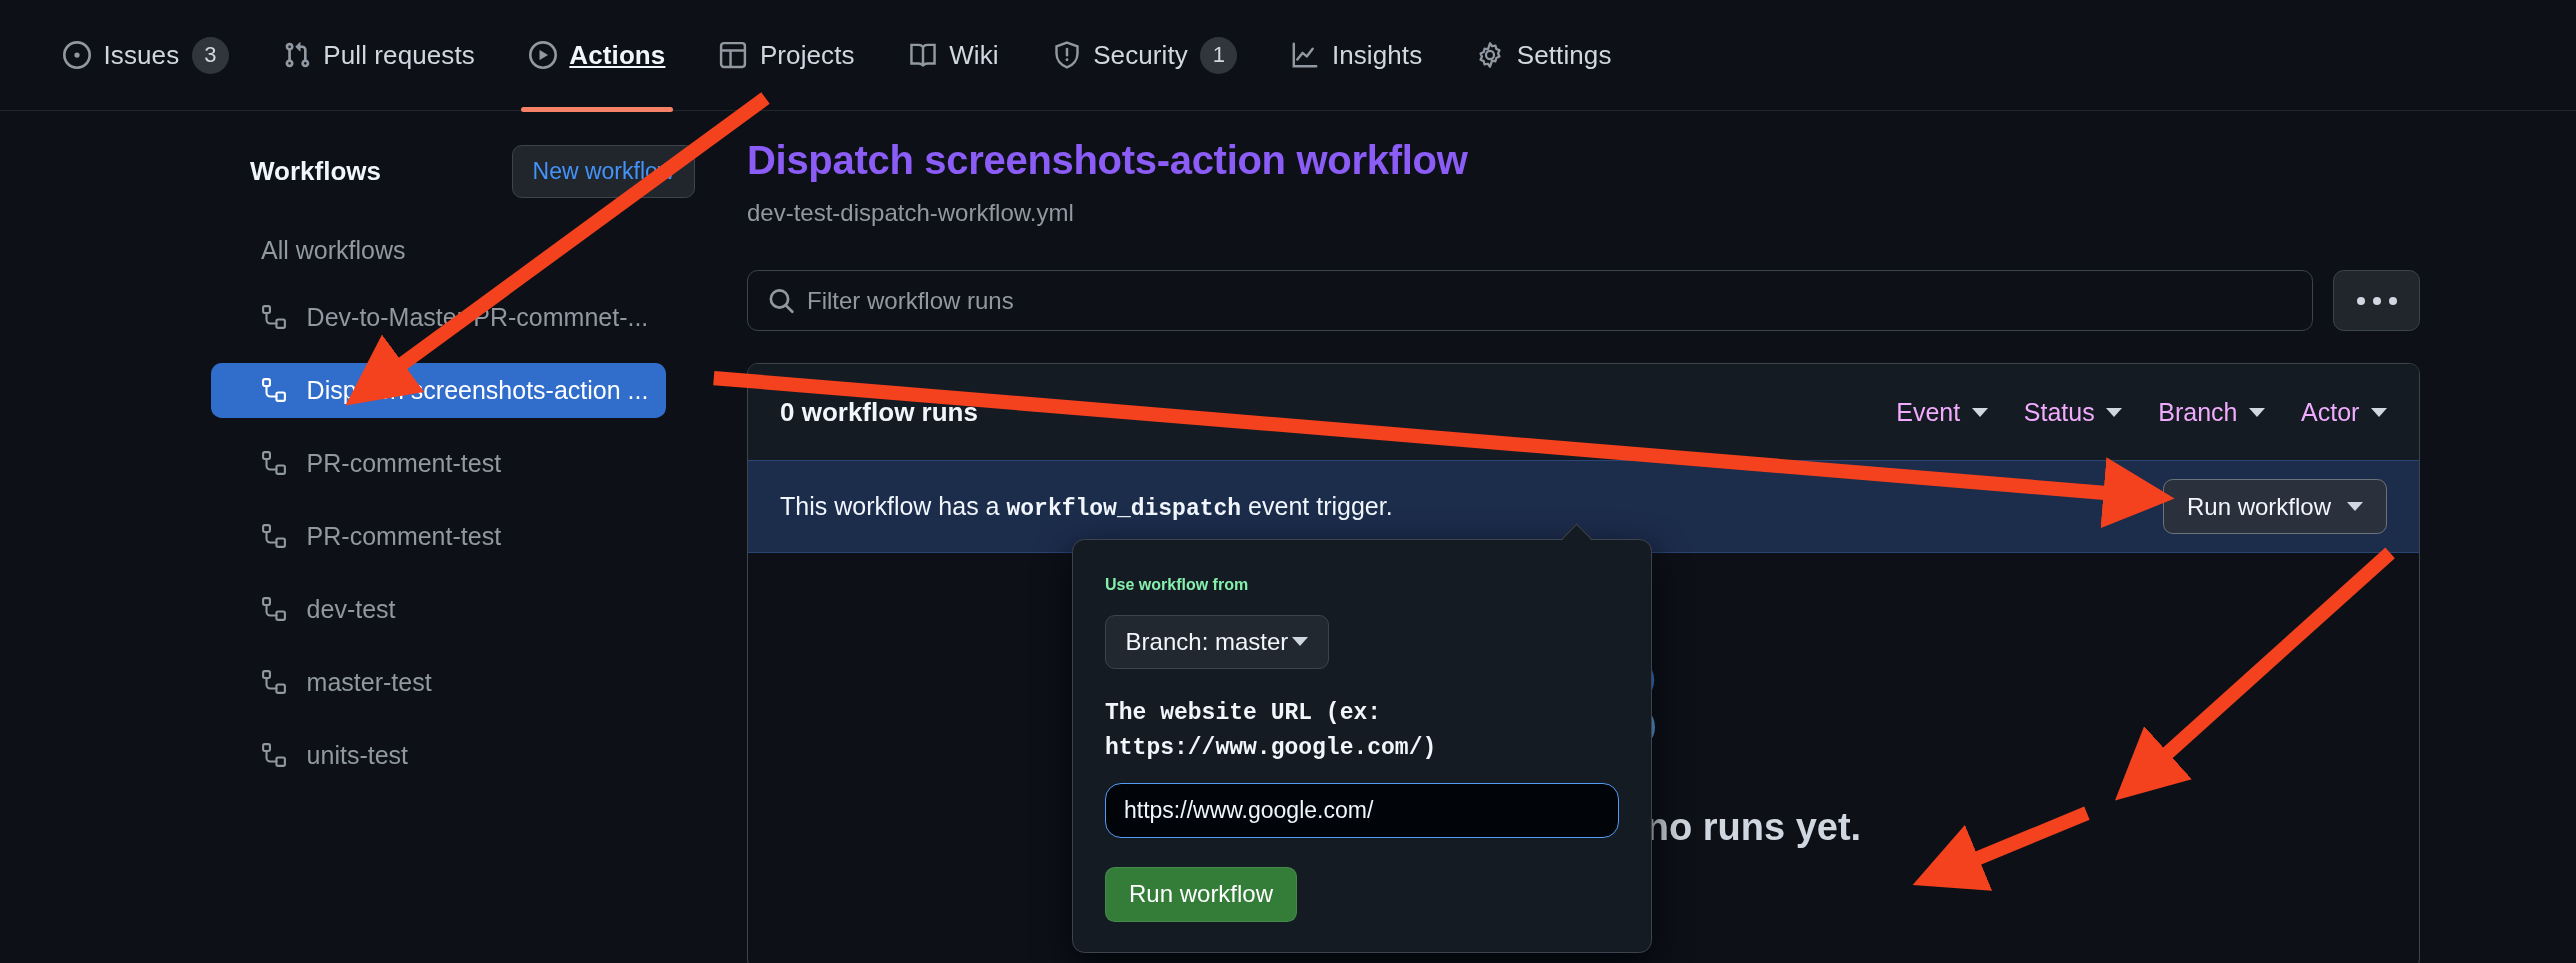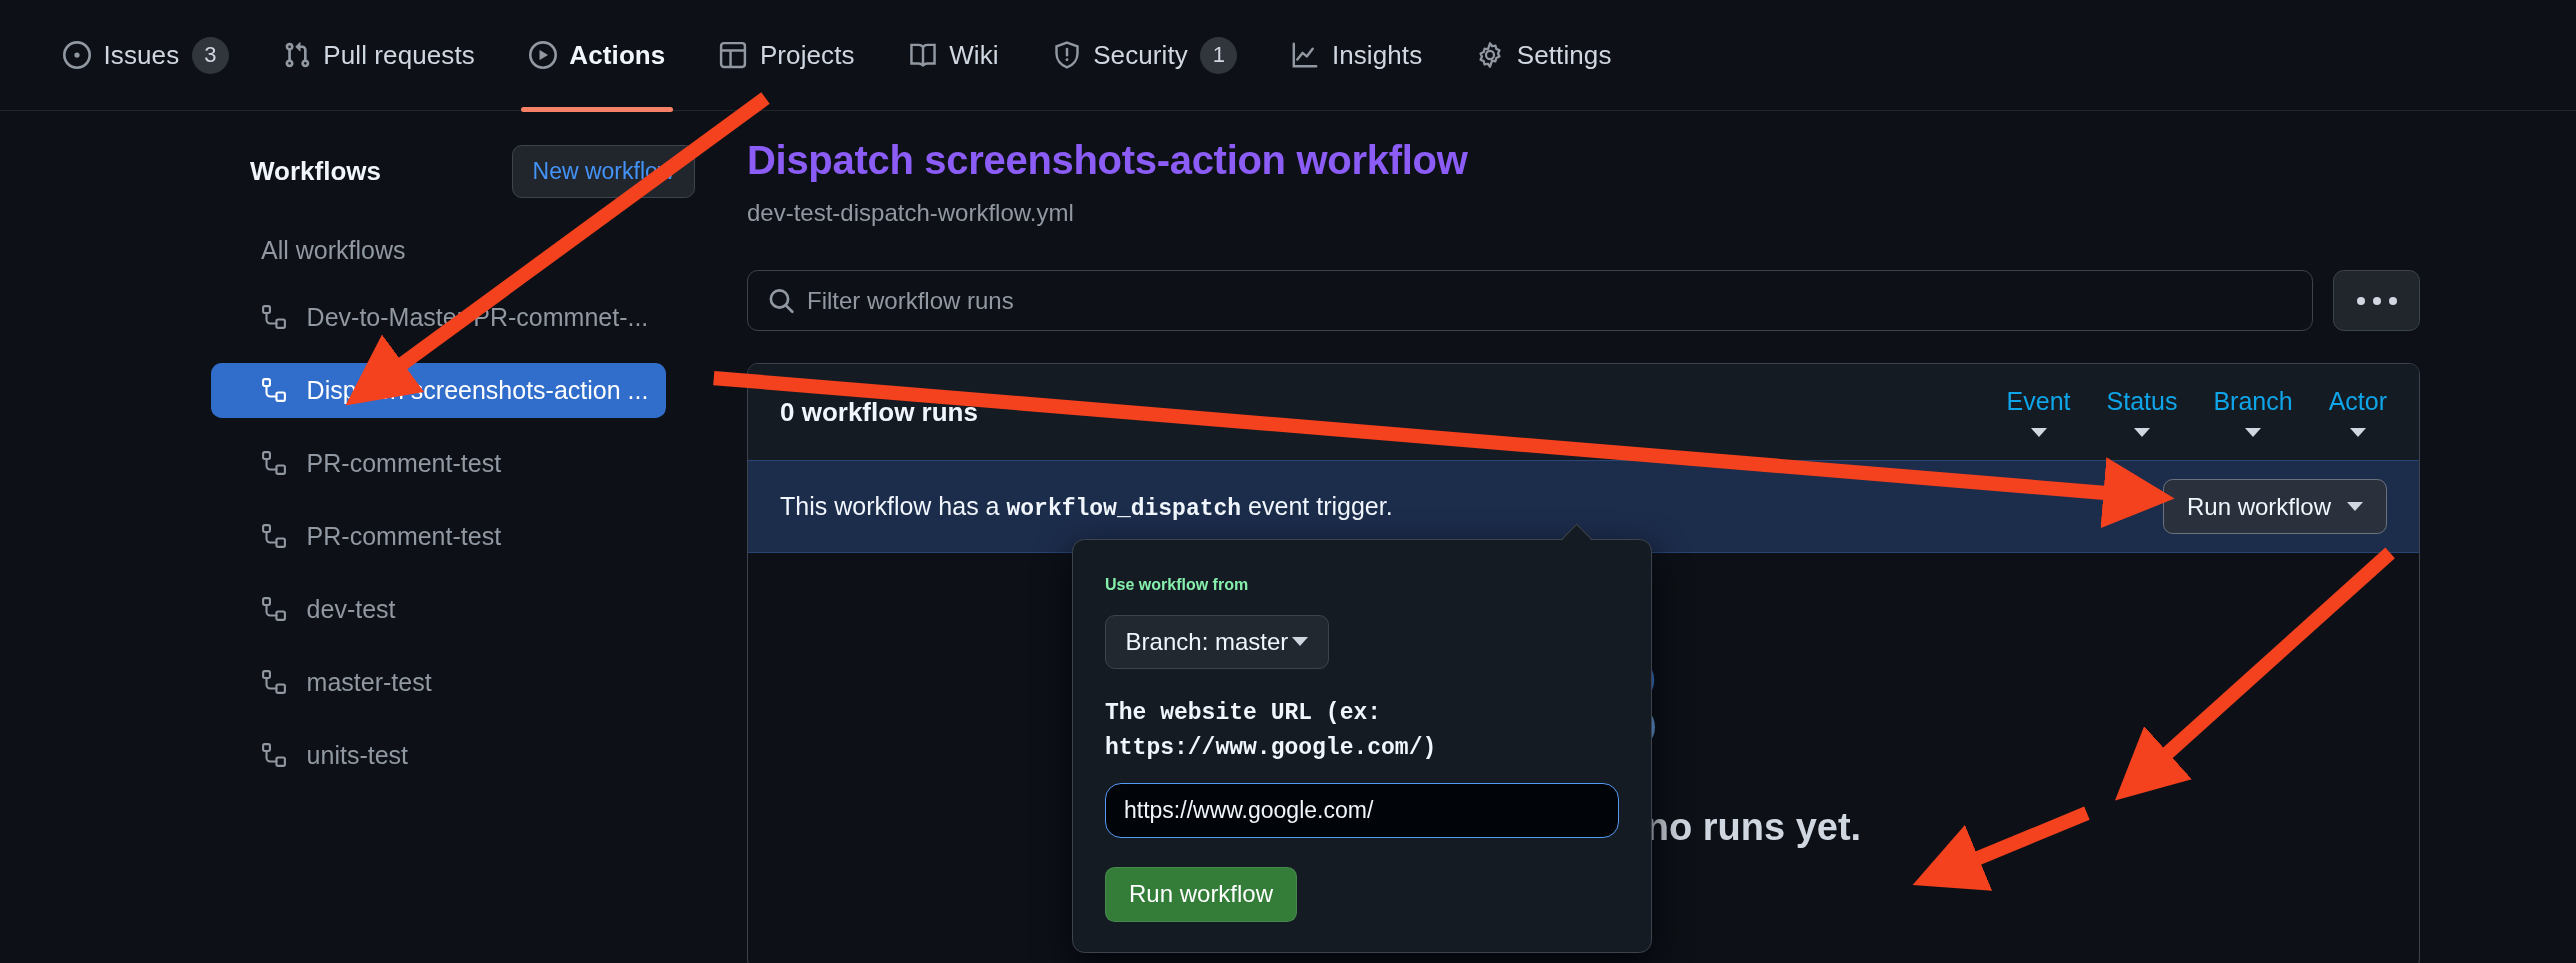--- a/index.html
+++ b/index.html
@@ -31,21 +31,21 @@
     height: 100%;
     padding: 0 27px;
     cursor: pointer;
     white-space: nowrap;
   }
   .nav-item .nav-label {
     font-size: 26px;
     color: #d1d7e0;
     letter-spacing: 0.1px;
   }
-  .nav-item.active .nav-label { color: #f0f6fc; font-weight: bold; }
+  .nav-item.active .nav-label { color: #f0f6fc; font-weight: bold; text-decoration: underline; }
   .nav-item .nav-ico {
     display: inline-flex; align-items: center; justify-content: center;
     width: 28px; height: 28px;
     color: #9198a1;
   }
   .nav-item .nav-ico svg { width: 28px; height: 28px; display: block; }
   .nav-badge {
     display: inline-flex; align-items: center; justify-content: center;
     min-width: 37px; height: 37px;
     padding: 0 10.7px;
@@ -177,21 +177,21 @@
   .runs-head {
     display: flex; align-items: center; justify-content: space-between;
     height: 96px;
     padding: 0 32px;
     background: #151b23;
   }
   .runs-count { font-size: 26px; font-weight: bold; color: #f0f6fc; }
   .runs-filters { display: flex; align-items: center; gap: 36px; }
   .dd {
     display: flex; align-items: center; gap: 11.6px;
-    font-size: 25px; color: #0ea5e9; cursor: pointer; flex-direction: column;
+    font-size: 25px; color: #f0abfc; cursor: pointer;
   }
   .caret {
     width: 0; height: 0;
     border-left: 8px solid transparent;
     border-right: 8px solid transparent;
     border-top: 9px solid #d1d7e0;
     display: inline-block;
   }
 
   .dispatch-banner {

